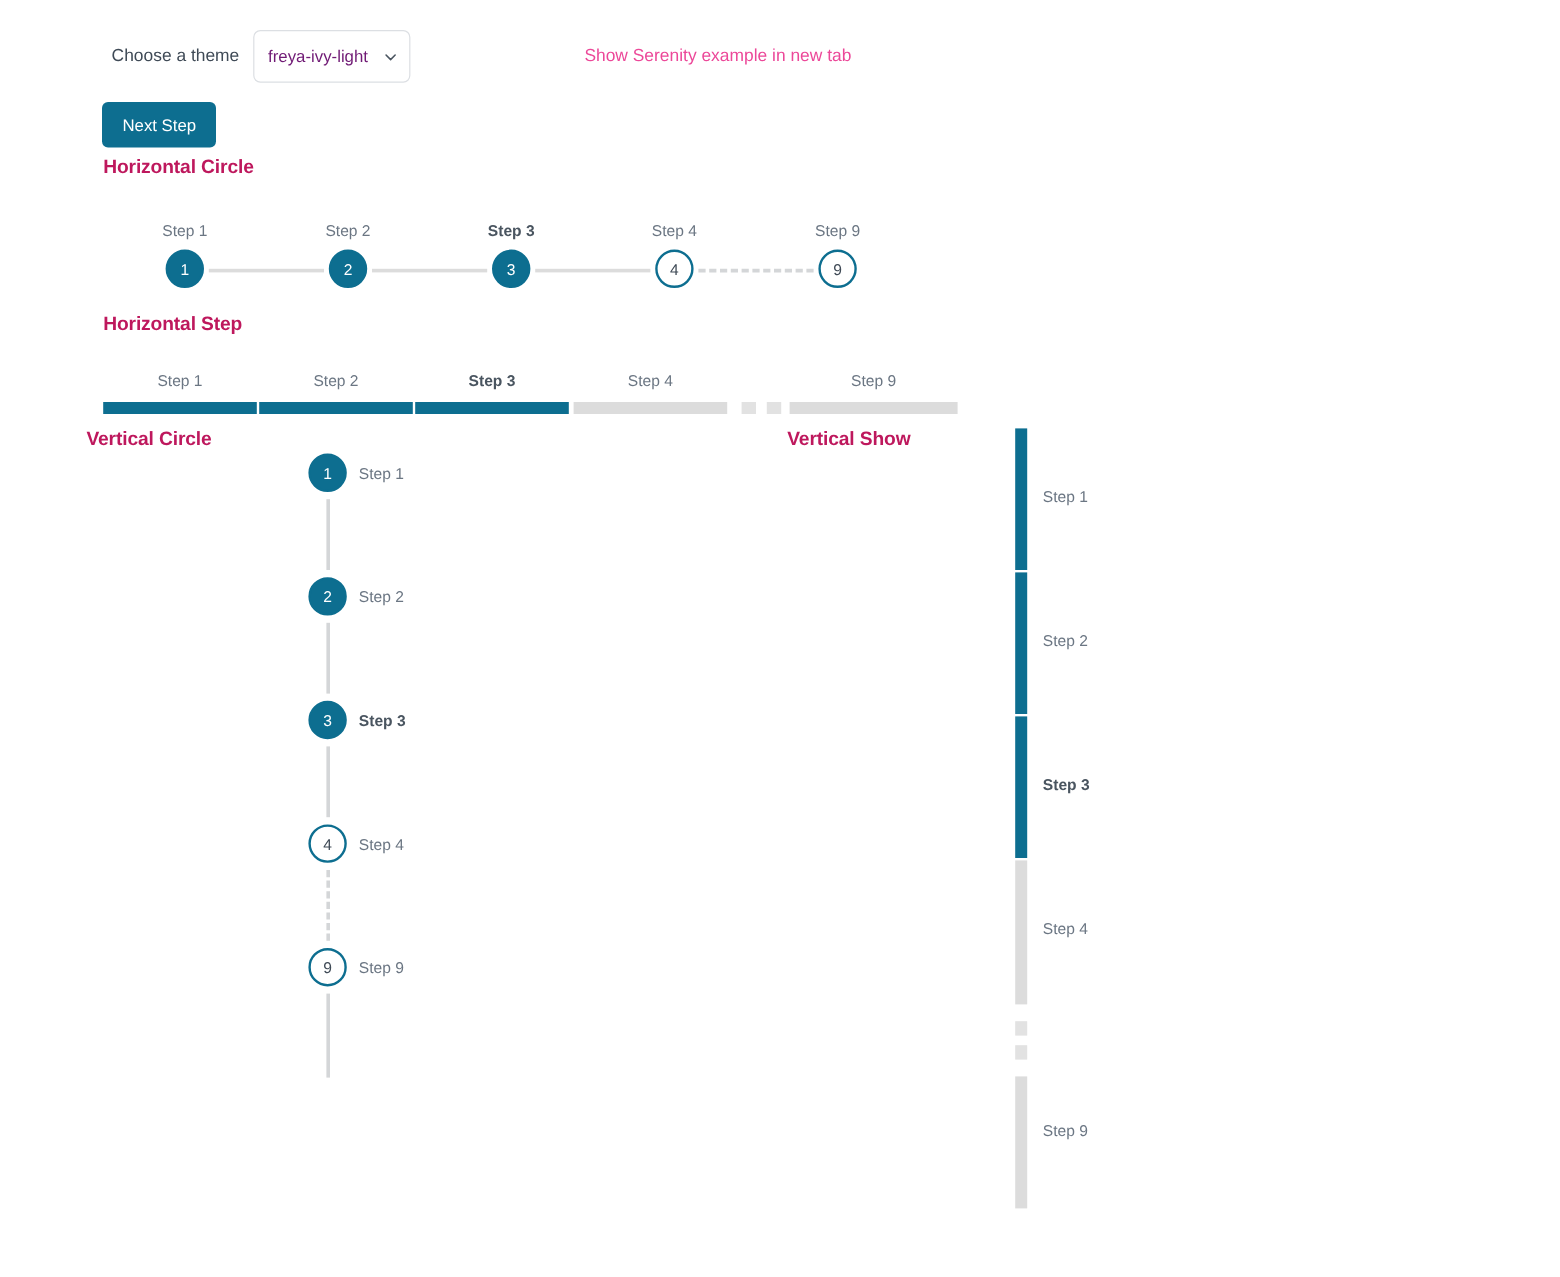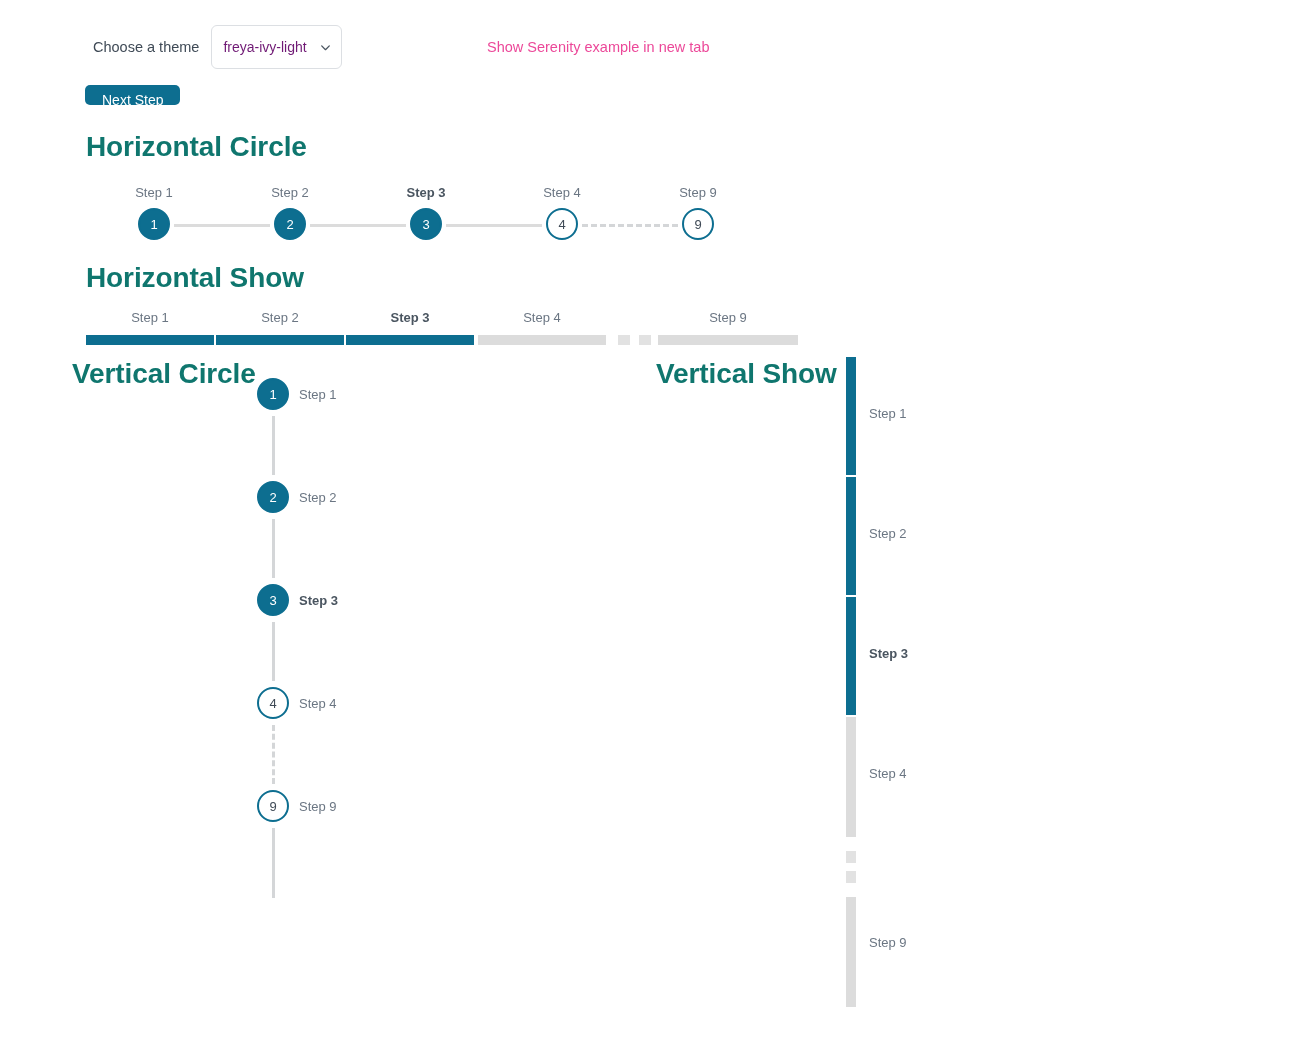--- a/index.html
+++ b/index.html
@@ -56,38 +56,38 @@
     color: #ec4899;
     text-decoration: none;
     white-space: nowrap;
     cursor: pointer;
     margin-left: 18px;
   }
 
   .next-step-btn {
     position: absolute;
     left: 85px; top: 85px;
-    height: 20px;
+    height: 38px;
     padding: 0 17px;
     background: #0d6e90;
     color: #ffffff;
     border: none;
     border-radius: 5px;
     font-size: 14px;
     font-family: "Liberation Sans", sans-serif;
     cursor: pointer;
     line-height: 30px;
   }
 
   
   .heading {
     position: absolute;
-    font-size: 28px;
+    font-size: 16px;
     font-weight: bold;
-    color: #0f766e;
+    color: #be185d;
     letter-spacing: -0.1px;
     white-space: nowrap;
   }
   #h-horiz-circle { left: 86px; top: 131px; }
   #h-horiz-line   { left: 86px; top: 262px; }
   #h-vert-circle  { left: 72px; top: 358px; }
   #h-vert-line    { left: 656px; top: 358px; }
 
   
   #horizontal-circle {
@@ -259,21 +259,21 @@
       <polyline points="5,9 12,16 19,9"></polyline>
     </svg>
   </div>
 </div>
 
 <a class="serenity-link" href="#">Show Serenity example in new tab</a>
 
 <button class="next-step-btn">Next Step</button>
 
 <div class="heading" id="h-horiz-circle">Horizontal Circle</div>
-<div class="heading" id="h-horiz-line">Horizontal Show</div>
+<div class="heading" id="h-horiz-line">Horizontal Step</div>
 <div class="heading" id="h-vert-circle">Vertical Circle</div>
 <div class="heading" id="h-vert-line">Vertical Show</div>
 
 <div id="horizontal-circle">
     <div class="hc-item" style="left: 32px;">
       <div class="hc-label">Step 1</div>
       <div class="hc-circle">1</div>
     </div>
     <div class="hc-conn" style="left: 88px; width: 96px;"></div>
     <div class="hc-item" style="left: 168px;">

